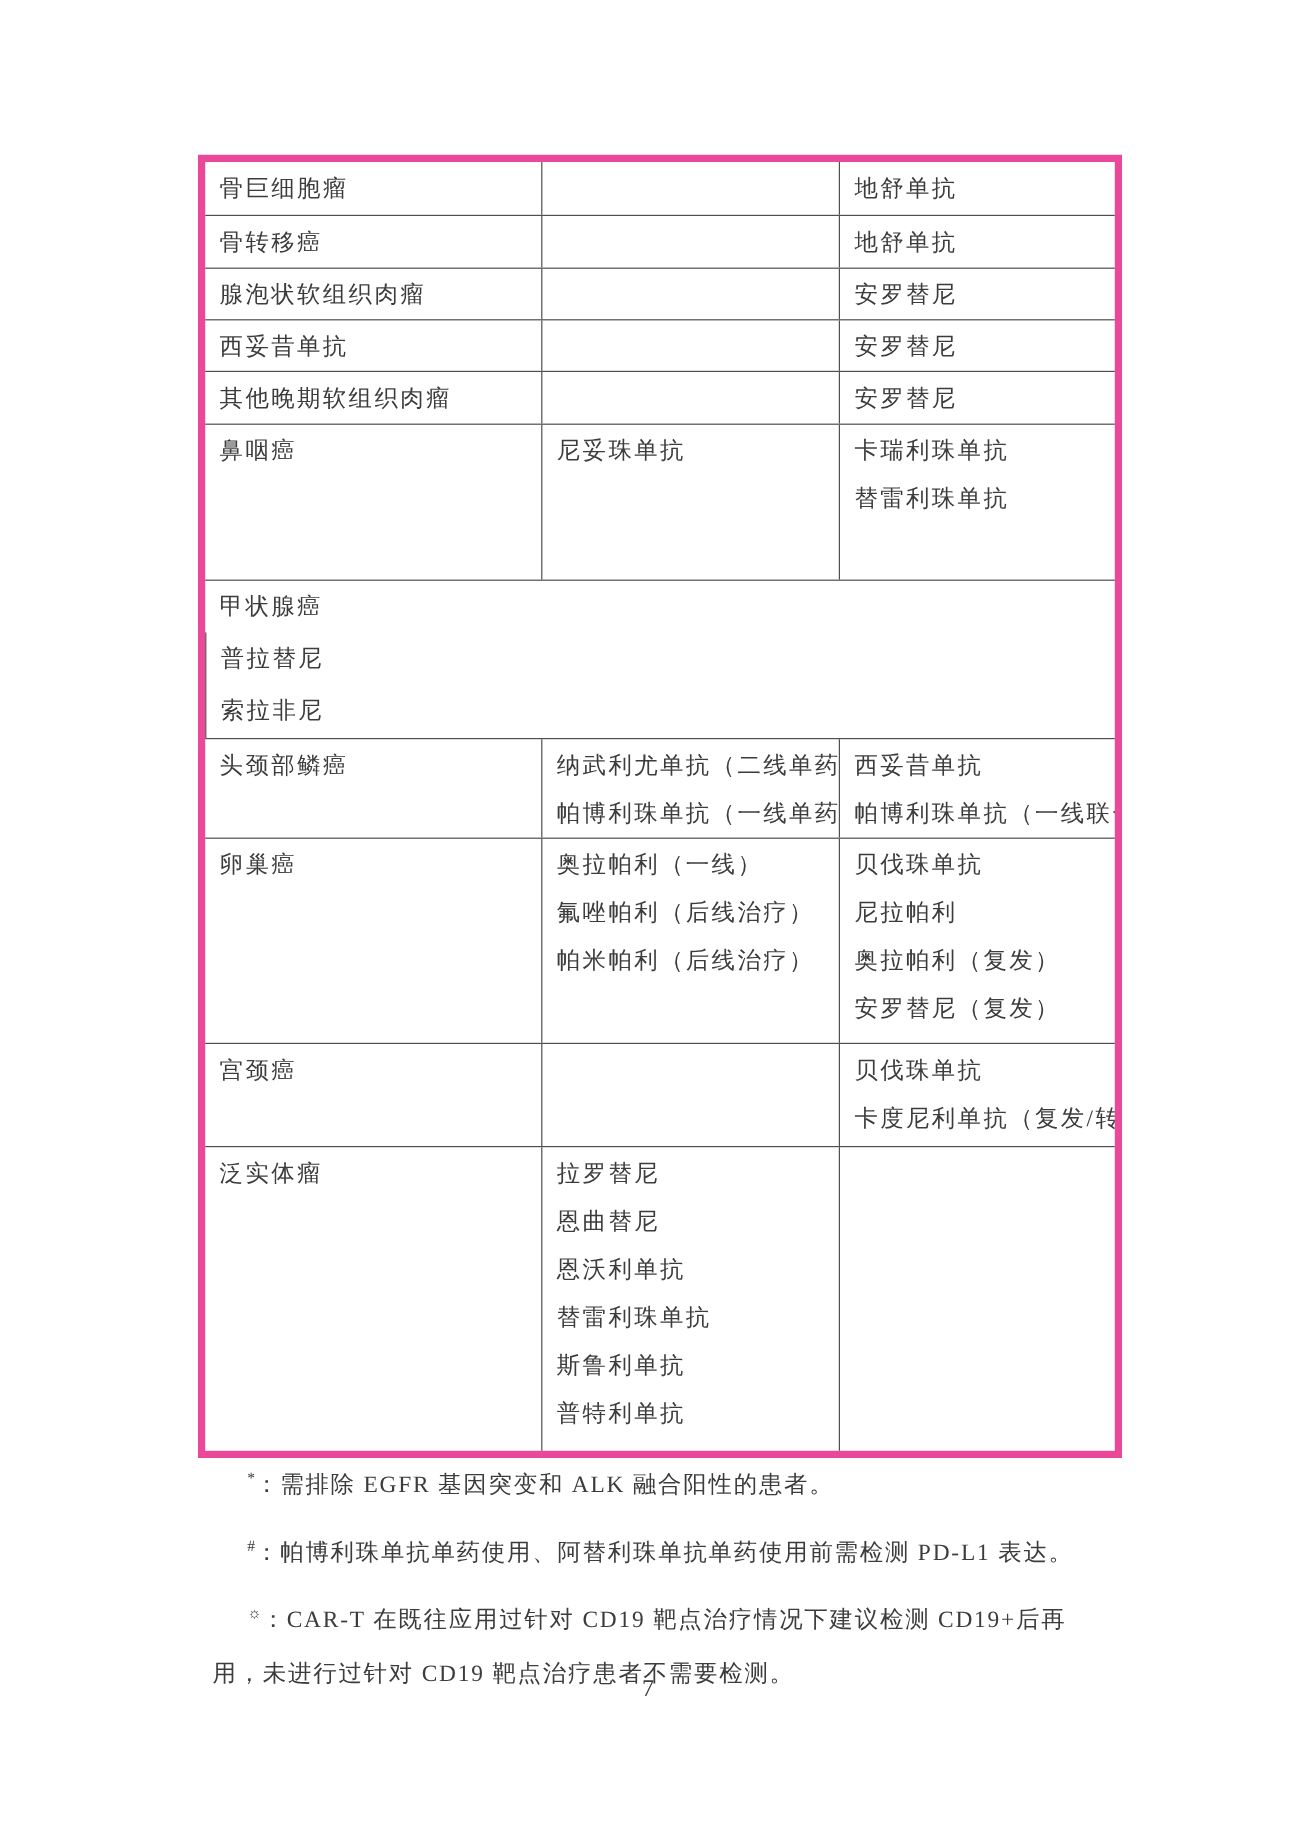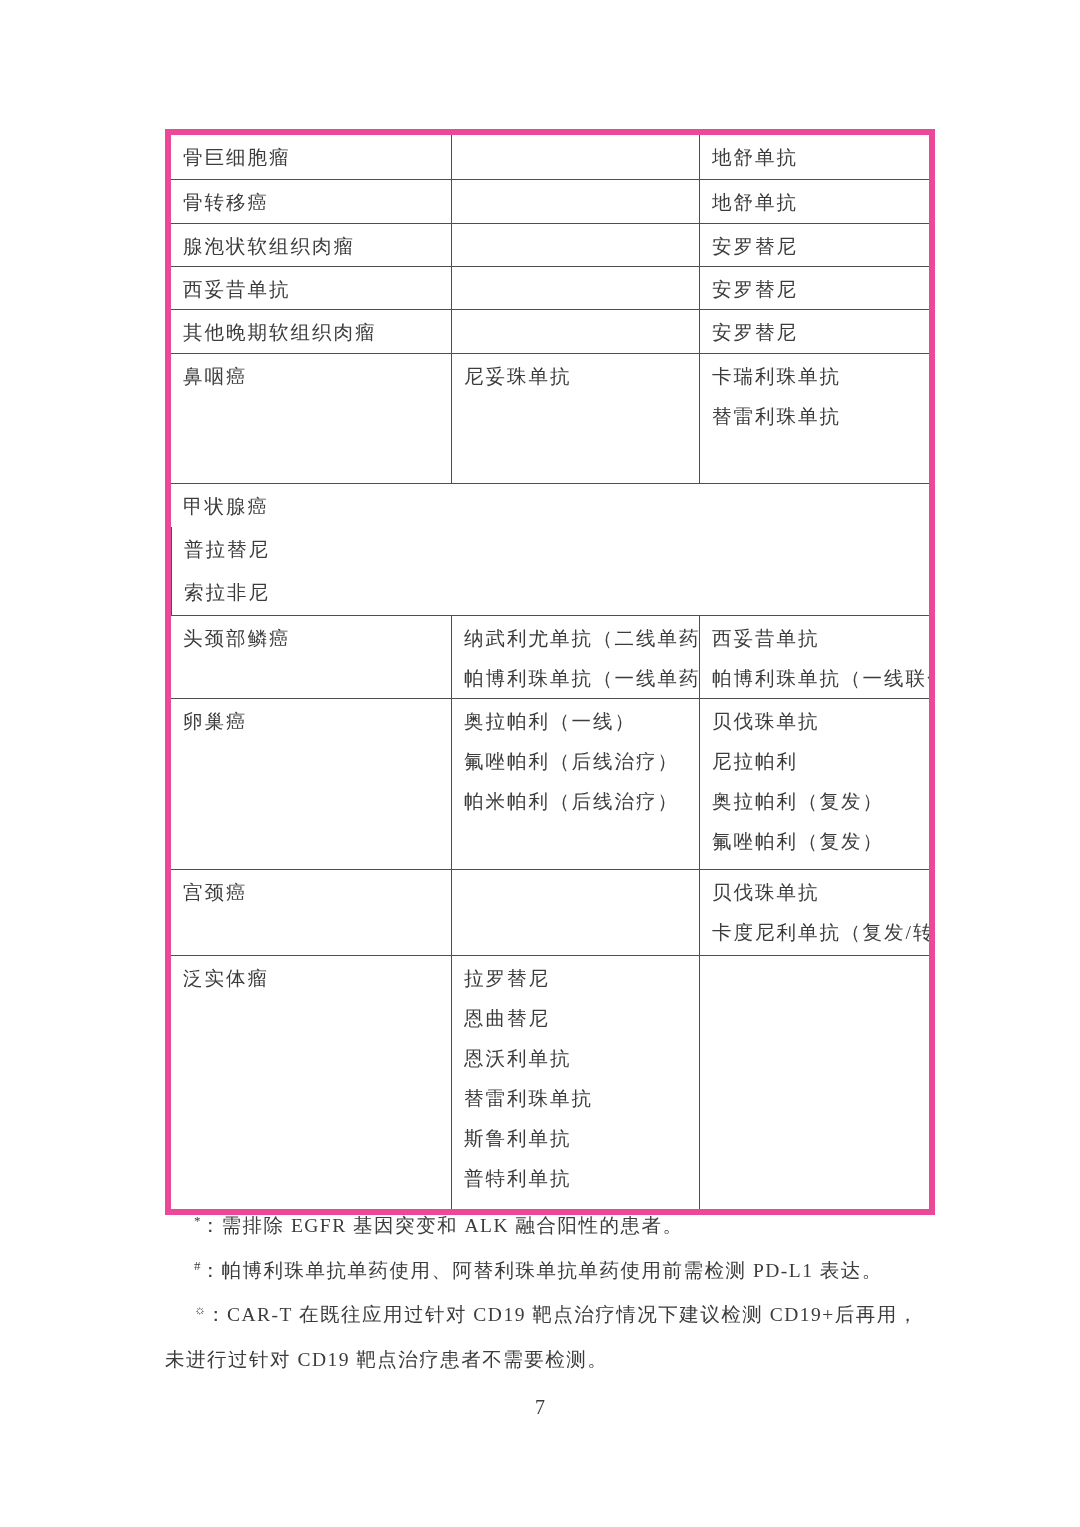--- a/index.html
+++ b/index.html
@@ -43,21 +43,21 @@
   .footnotes {
     position: absolute;
     left: 165px;
     top: 1204px;
     width: 772px;
     font-size: 19.5px;
     line-height: 44.5px;
     letter-spacing: 1.5px;
   }
   .footnote {
-    margin: 0;
+    margin: 12px;
     text-indent: 29px;
   }
   .footnote sup {
     font-size: 13px;
     letter-spacing: 0;
     vertical-align: super;
     line-height: 0;
   }
   .page-number {
     position: absolute;
@@ -172,21 +172,21 @@
         </div>
       <div class="t-cell c2">
           <div class="drug-line">奥拉帕利（一线）</div>
           <div class="drug-line">氟唑帕利（后线治疗）</div>
           <div class="drug-line">帕米帕利（后线治疗）</div>
         </div>
       <div class="t-cell c3">
           <div class="drug-line">贝伐珠单抗</div>
           <div class="drug-line">尼拉帕利</div>
           <div class="drug-line">奥拉帕利（复发）</div>
-          <div class="drug-line">氟唑帕利（复发）</div>
+          <div class="drug-line">安罗替尼（复发）</div>
         </div>
     </div>
 
     <div class="t-row" style="height: 86px;">
       <div class="t-cell c1">
           <div class="drug-line">宫颈癌</div>
         </div>
       <div class="t-cell c2"></div>
       <div class="t-cell c3">
           <div class="drug-line">贝伐珠单抗</div>

